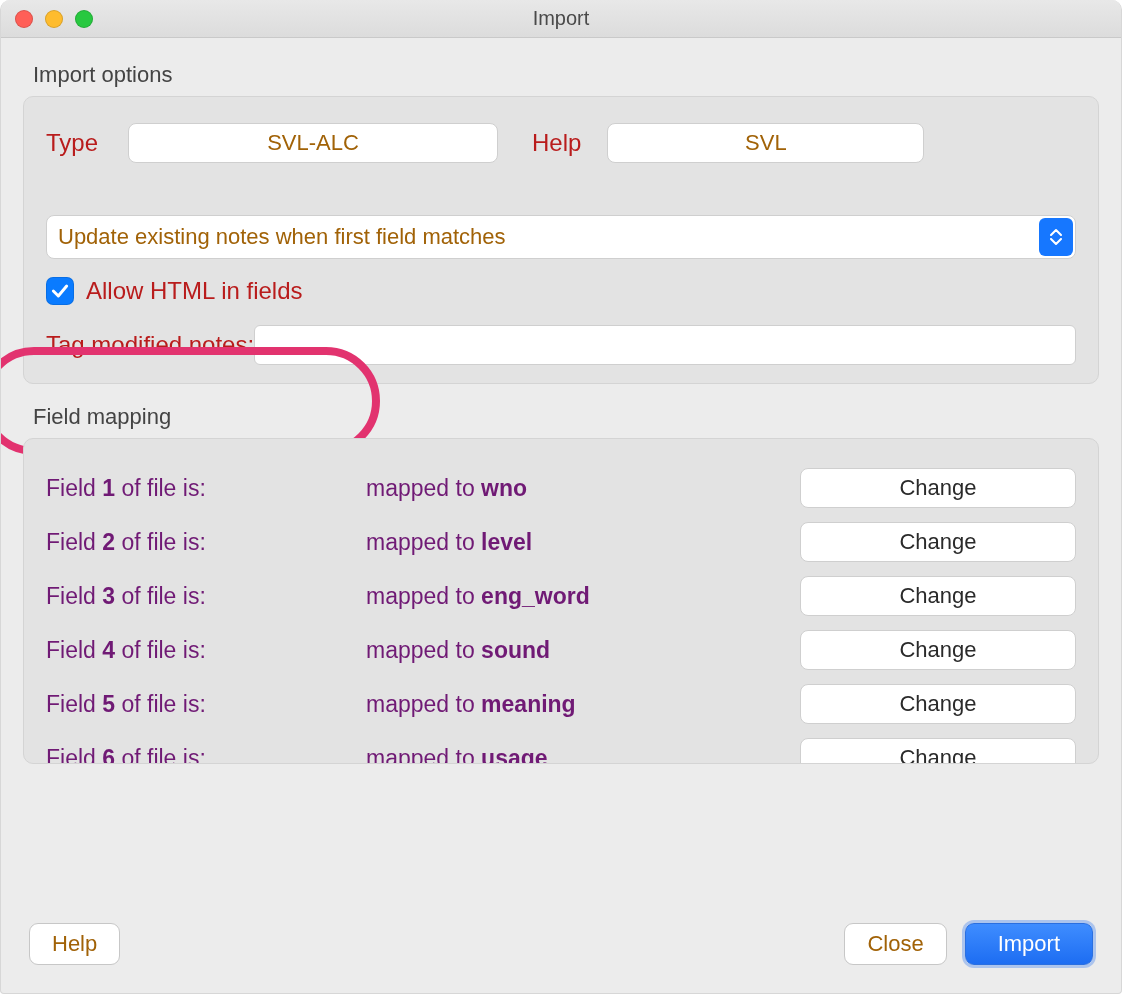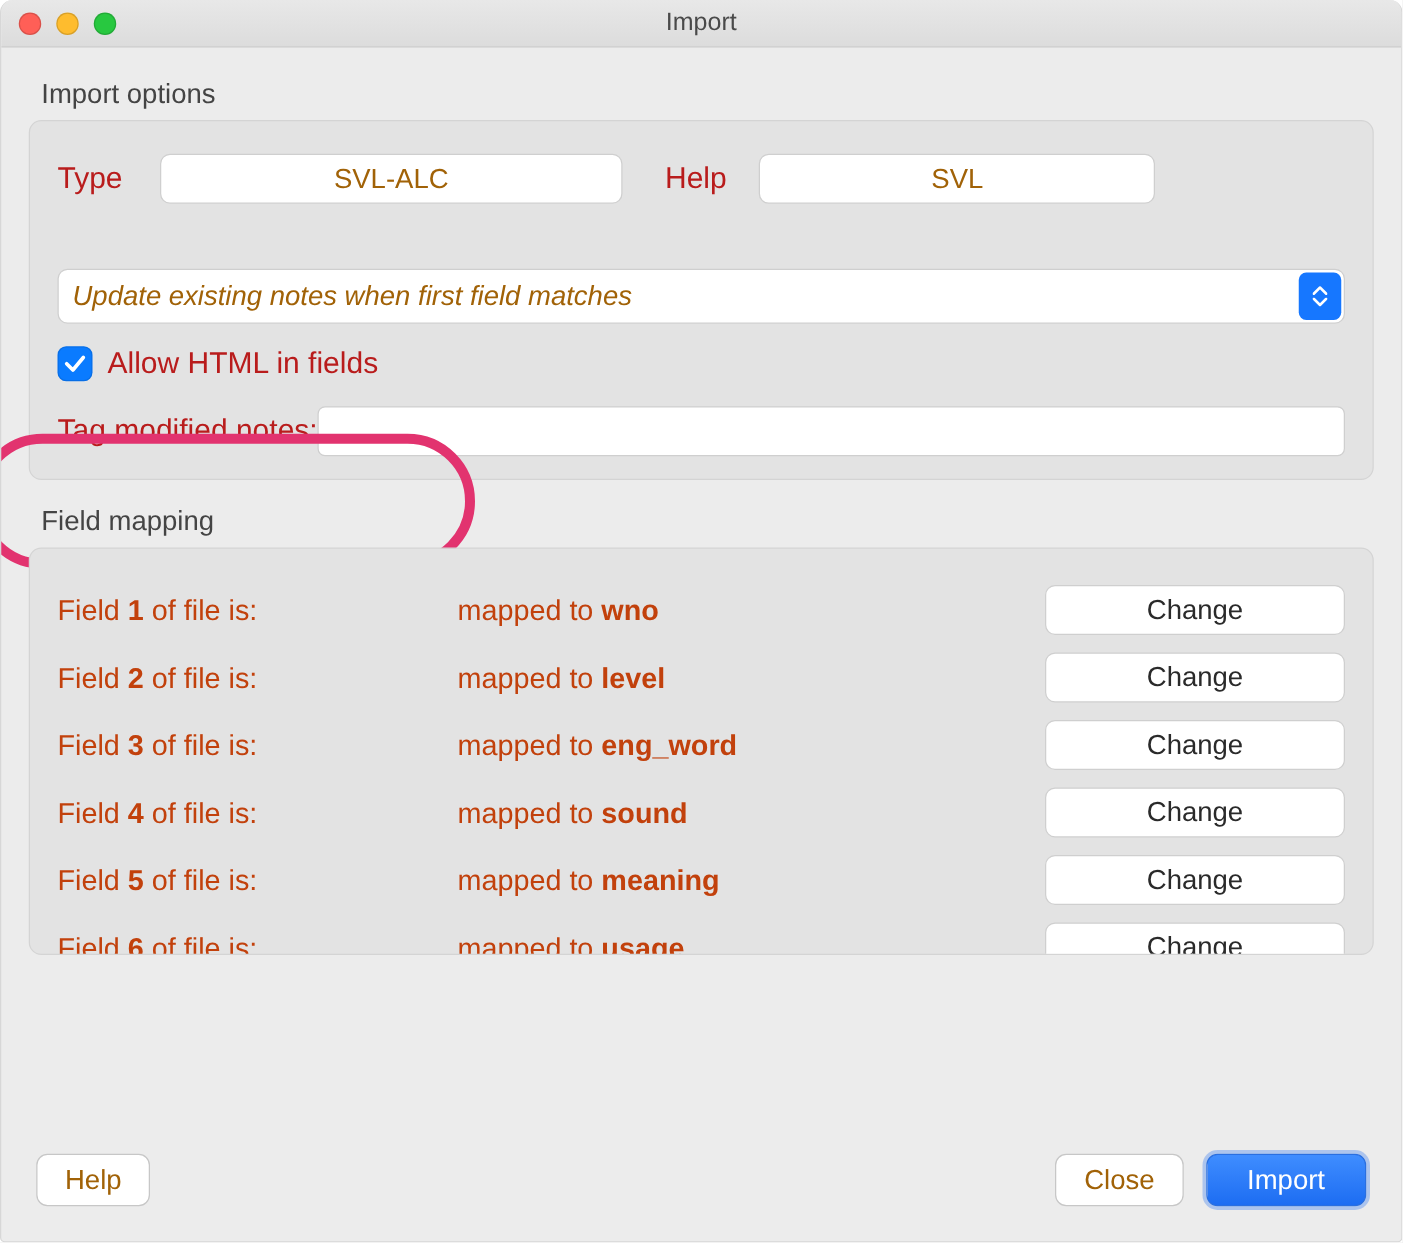--- a/index.html
+++ b/index.html
@@ -75,21 +75,20 @@
   .field-btn { justify-content:center; }
   .type-btn { width: 370px; }
   .deck-btn { width: 317px; }
   .wide-btn { width: 100%; height:44px; }
 
   .dropdown {
     justify-content:flex-start;
     padding-left:11px;
     height:44px;
     position:relative;
-    font-style:italic;
   }
   .dd-arrows {
     position:absolute; right:2px; top:2px; bottom:2px; width:34px;
     background:#1677ff;
     border-radius:6px;
     display:flex; flex-direction:column; align-items:center; justify-content:center;
     gap:2px;
   }
   .dd-arrows svg { display:block; }
 
@@ -123,26 +122,26 @@
     position: relative;
     height: 326px;
     overflow:hidden;
   }
   .map-row {
     display:grid;
     grid-template-columns: 320px 1fr 280px;
     align-items:center;
     height:54px;
   }
-  .map-left, .map-mid { font-size:23px; color:#c2410c; }
+  .map-left, .map-mid { font-size:23px; color:#701a75; }
   .map-left b, .map-mid b { font-weight:700; }
   .change-btn {
     background:#fff; border:1px solid #cfcfcf; border-radius:8px;
     height:40px; display:flex; align-items:center; justify-content:center;
-    font-size:22px; width: 240px; justify-self:end;
+    font-size:22px; width: 276px; justify-self:end;
   }
 
   .footer {
     position:absolute; left:0; right:0; bottom:0;
     padding: 0 28px 28px 28px;
     display:flex; align-items:center;
   }
   .btn {
     height:42px; padding:0 22px; border-radius:9px;
     border:1px solid #c7c7c7; background:#fff;

